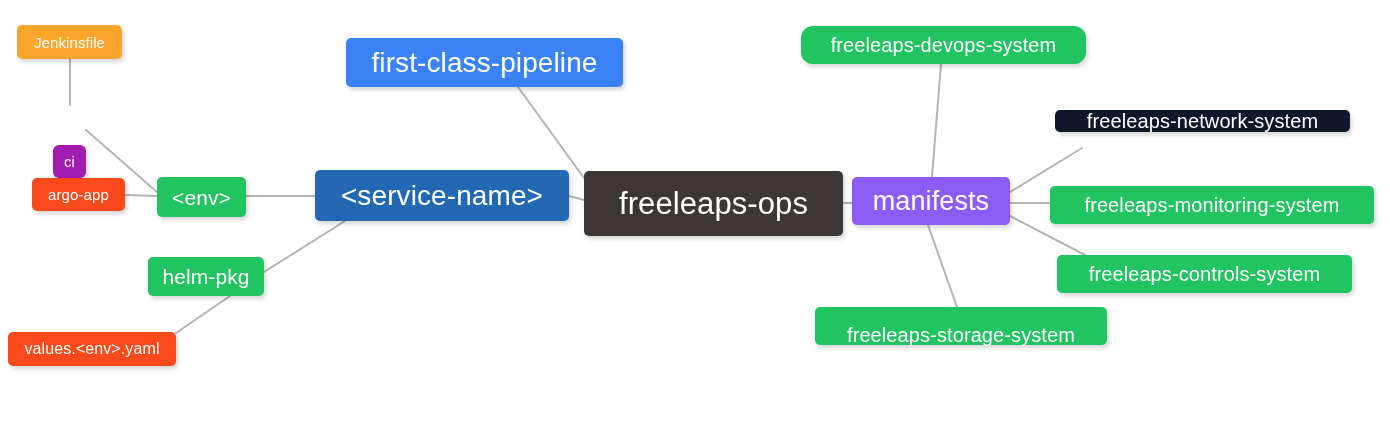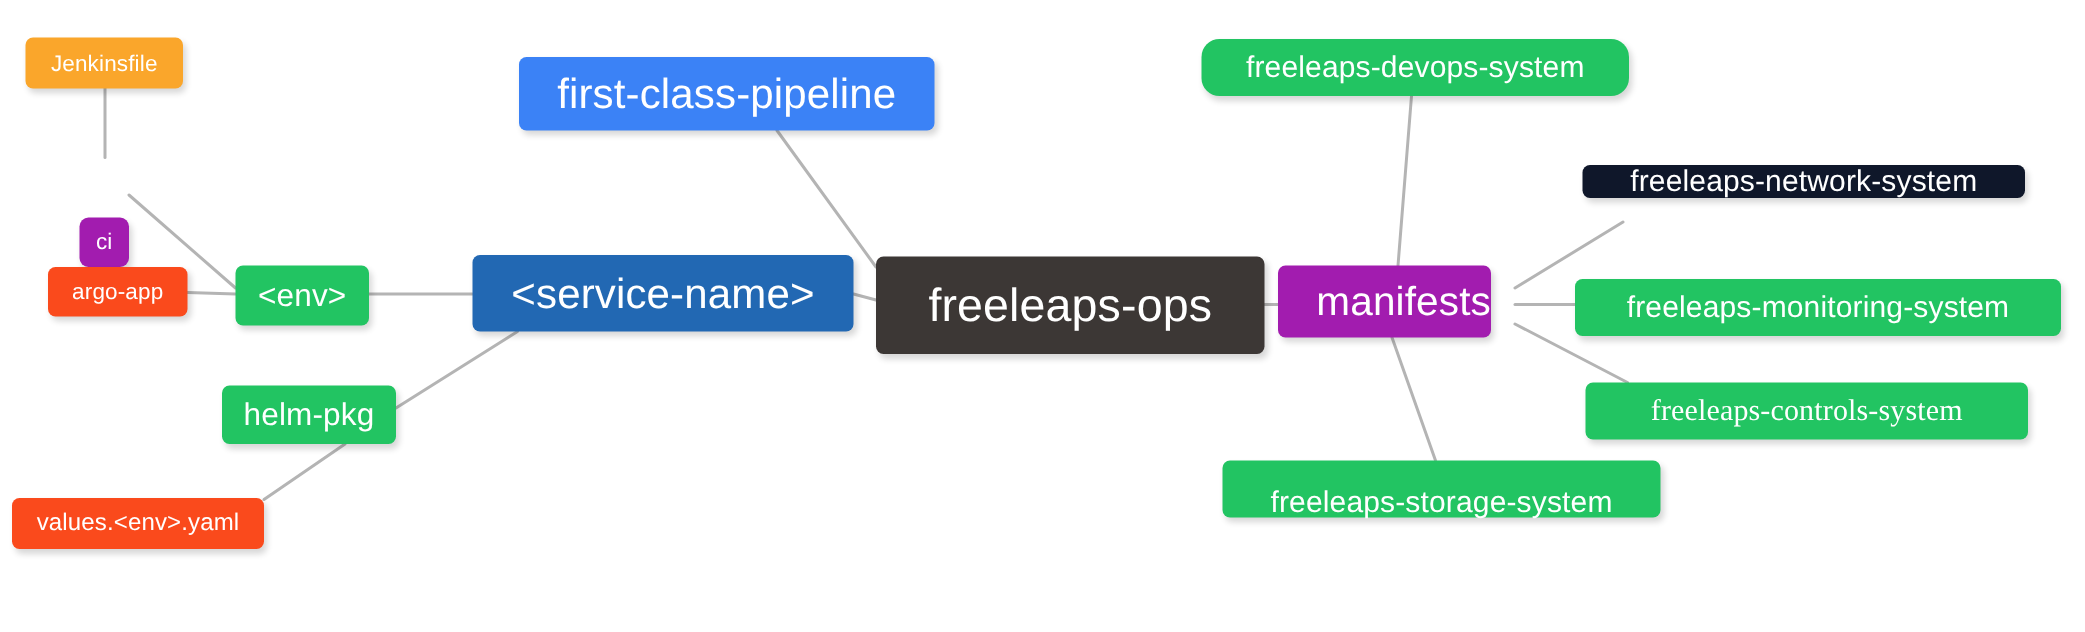--- a/index.html
+++ b/index.html
@@ -84,32 +84,32 @@
       </div>
       <div class="node" style="left: 315px; top: 38px; width: 277px; height: 49px; background: #3b82f6; font-size: 28px; margin-left: 31px;">
         <span>first-class-pipeline</span>
       </div>
       <div class="node" style="left: 315px; top: 170px; width: 254px; height: 51px; background: rgb(34, 104, 179); font-size: 28px;">
         <span>&lt;service-name&gt;</span>
       </div>
       <div class="node" style="left: 584px; top: 171px; width: 259px; height: 65px; background: rgb(60, 55, 53); font-size: 31px;">
         <span>freeleaps-ops</span>
       </div>
-      <div class="node" style="left: 852px; top: 177px; width: 142px; height: 48px; background: #a21caf; font-size: 27px; justify-content: flex-end;">
+      <div class="node" style="left: 852px; top: 177px; width: 158px; height: 48px; background: #8b5cf6; font-size: 27px;">
         <span>manifests</span>
       </div>
       <div class="node" style="left: 801px; top: 26px; width: 285px; height: 38px; background: rgb(34, 196, 98); font-size: 20px; border-radius: 12px;">
         <span>freeleaps-devops-system</span>
       </div>
       <div class="node" style="left: 1055px; top: 110px; width: 295px; height: 22px; background: #0f172a; font-size: 20px; text-align: right;">
         <span>freeleaps-network-system</span>
       </div>
       <div class="node" style="left: 1050px; top: 186px; width: 324px; height: 38px; background: rgb(34, 196, 98); font-size: 20px;">
         <span>freeleaps-monitoring-system</span>
       </div>
-      <div class="node" style="left: 1057px; top: 255px; width: 295px; height: 38px; background: rgb(34, 196, 98); font-size: 20px; font-family: Liberation Serif, serif;">
+      <div class="node" style="left: 1057px; top: 255px; width: 295px; height: 38px; background: rgb(34, 196, 98); font-size: 20px;">
         <span>freeleaps-controls-system</span>
       </div>
       <div class="node" style="left: 815px; top: 307px; width: 292px; height: 38px; background: rgb(34, 196, 98); font-size: 20px; align-items: flex-end;">
         <span>freeleaps-storage-system</span>
       </div>
     </div>
 </div>
 
 </body></html>

